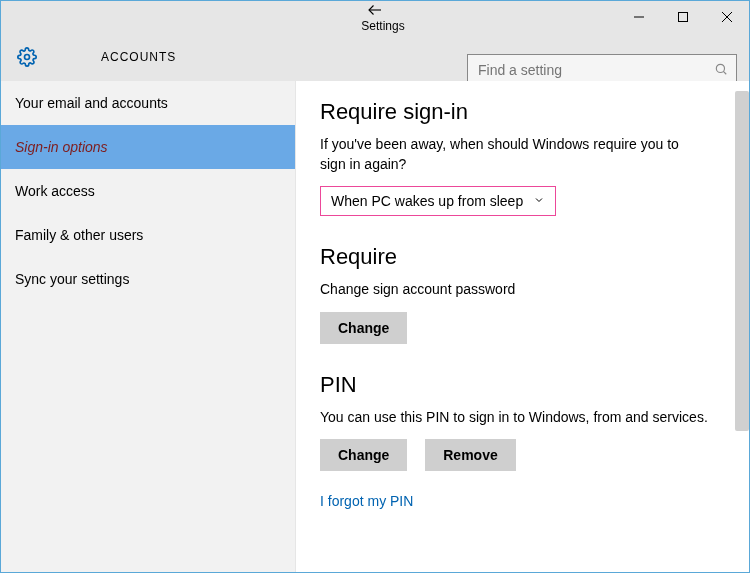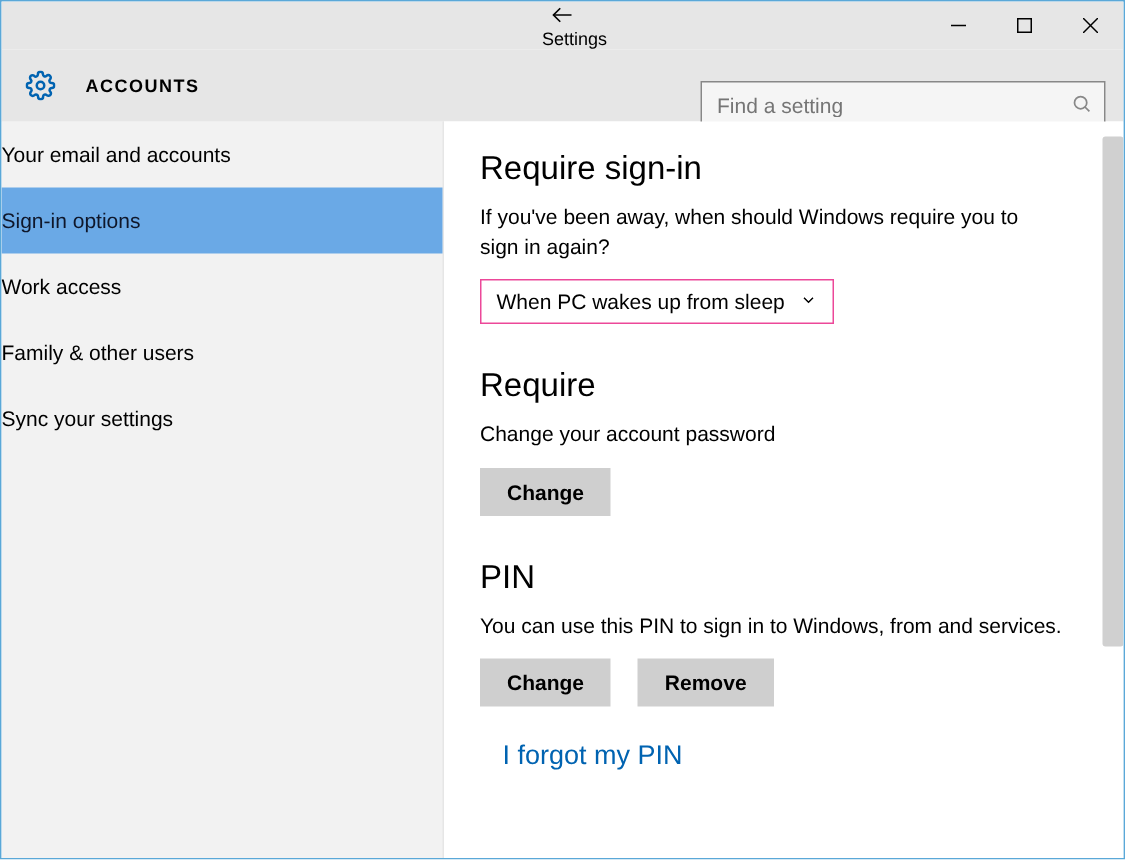--- a/index.html
+++ b/index.html
@@ -5,37 +5,37 @@
   * { box-sizing: border-box; }
   html, body { margin:0; padding:0; font-family: "Segoe UI", Tahoma, sans-serif; font-size:14px; color:#000; }
   .window { width:750px; height:573px; border:1px solid #5aa8d8; background:#fff; position:relative; overflow:hidden; }
   .titlebar { height:32px; background:#e6e6e6; display:flex; align-items:center; position:relative;flex-direction:column; }
   .titlebar .back { width:32px; height:32px; display:flex; align-items:center; justify-content:center; cursor:pointer; }
   .titlebar .title { font-size:12px; color:#000; margin-left:16px; }
   .winbtns { position:absolute; right:0; top:0; display:flex; }
   .winbtn { width:44px; height:32px; display:flex; align-items:center; justify-content:center; cursor:pointer; }
   .header { height:48px; background:#e6e6e6; display:flex; align-items:center; padding:0 16px 0 16px; position:relative; }
   .header .gear { width:20px; height:20px; margin-right:20px; color:#0063b1; }
-  .header .section-title { font-size:12px; font-weight:700; letter-spacing:1px; }
+  .header .section-title { font-size:12px; font-weight:400; letter-spacing:1px;margin-left:44px; }
   .search { position:absolute; right:12px; top:21px; width:270px; height:32px; border:1px solid #888; background:#f5f5f5; display:flex; align-items:center; padding:0 8px; }
   .search input { flex:1; border:none; background:transparent; outline:none; font-size:14px; color:#666; }
   .search .mag { color:#888; font-size:14px; }
   .body { display:flex; height:calc(100% - 80px); }
   .sidebar { width:295px; background:#f2f2f2; border-right:1px solid #e6e6e6; }
-  .sidebar-item { height:44px; display:flex; align-items:center; font-size:14px; cursor:pointer; }
-  .sidebar-item.selected { background:#6aa9e6; color:#0f172a; }
+  .sidebar-item { height:44px; display:flex; align-items:center; padding-left:14px; font-size:14px; cursor:pointer; }
+  .sidebar-item.selected { background:#6aa9e6; color:#7f1d1d;font-style:italic; }
   .content { flex:1; background:#fff; padding:18px 8px 0 24px; position:relative; overflow:hidden; }
   .scrollbar { position:absolute; right:0; top:10px; width:14px; height:340px; background:#d0d0d0; border-radius:2px; }
   h2 { font-weight:400; font-size:22px; margin:0 0 10px 0; }
   .desc { font-size:14px; margin:0 0 12px 0; line-height:1.4; max-width:380px; }
   .dropdown { display:inline-flex; align-items:center; justify-content:space-between; border:1px solid #ec4899; height:30px; padding:0 10px; min-width:210px; cursor:pointer; }
   .dropdown .chev { margin-left:10px; }
   .btn { display:inline-flex; align-items:center; justify-content:center; height:32px; padding:0 18px; background:#cfcfcf; border:none; font-size:14px; cursor:pointer; margin-right:14px;font-weight:bold; }
   .section { margin-bottom:28px; }
-  .link { color:#0063b1; cursor:pointer; font-size:18px;margin-left:15px; }
+  .link { color:#0063b1; cursor:pointer; font-size:14px; }
 </style>
 </head>
 <body>
 
 <div class="window">
 
   <div class="titlebar">
     <div class="back">
       <svg width="18" height="18" viewBox="0 0 24 24" fill="none" stroke="#000" stroke-width="1.5">
           <line x1="20" y1="12" x2="4" y2="12"></line>
@@ -111,21 +111,21 @@
           <span class="chev">
             <svg width="12" height="12" viewBox="0 0 24 24" fill="none" stroke="#000" stroke-width="2">
                 <polyline points="6 9 12 15 18 9"></polyline>
               </svg>
           </span>
         </div>
       </div>
 
       <div class="section">
         <h2>Require</h2>
-        <p class="desc">Change your account password</p>
+        <p class="desc">Change sign account password</p>
         <button class="btn">Change</button>
       </div>
 
       <div class="section" style="margin-bottom:16px;">
         <h2>PIN</h2>
         <p class="desc" style="max-width:420px;">You can use this PIN to sign in to Windows, from and services.</p>
         <button class="btn">Change</button>
         <button class="btn">Remove</button>
         <p style="margin-top:22px;"><span class="link">I forgot my PIN</span></p>
       </div>

